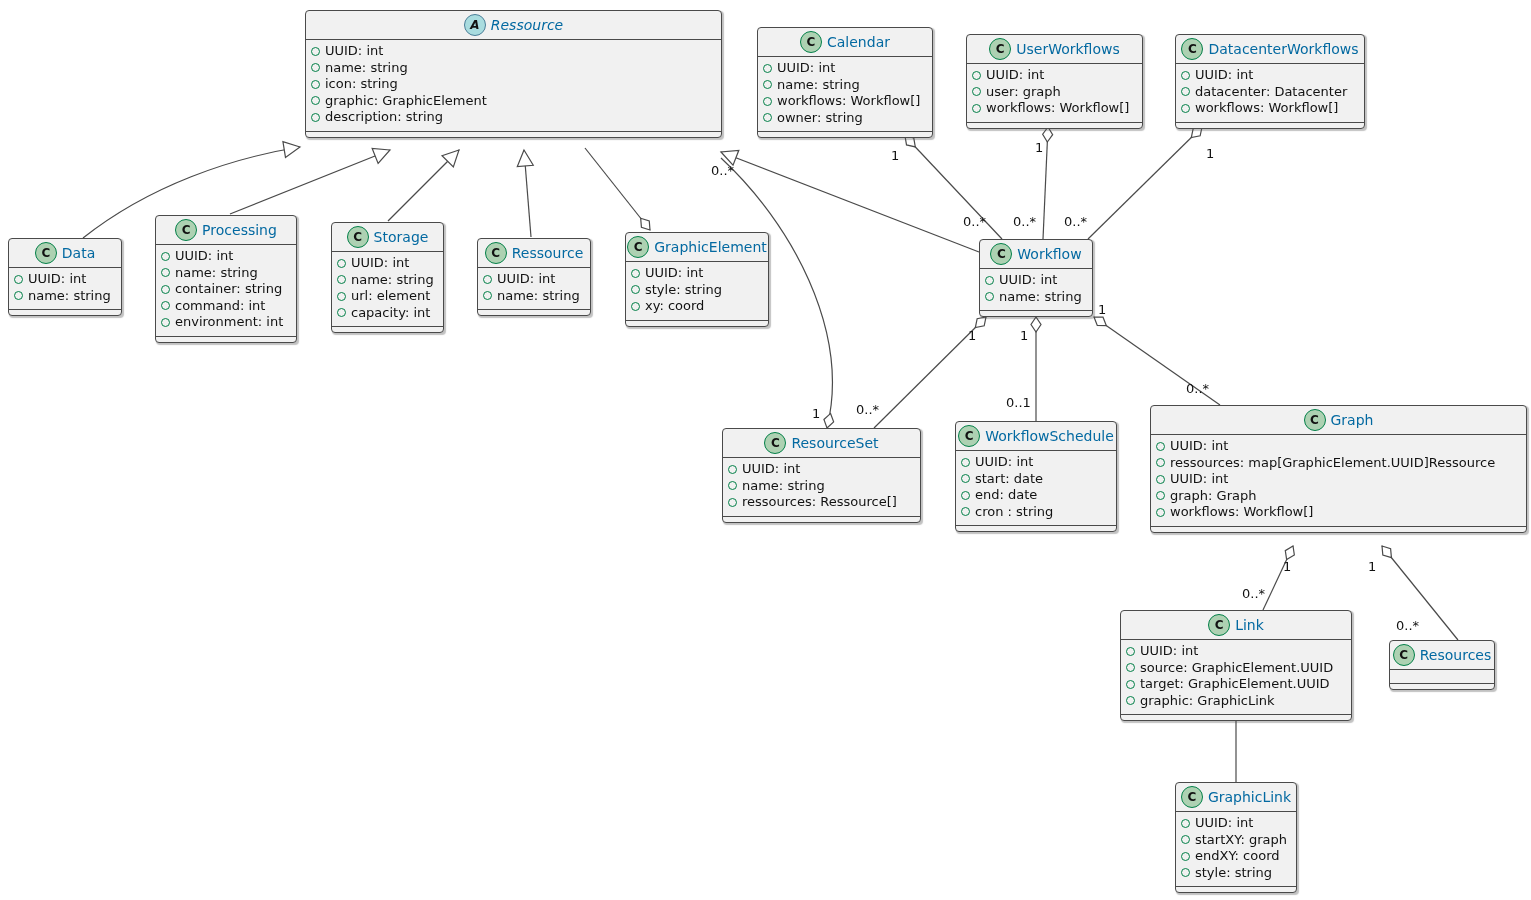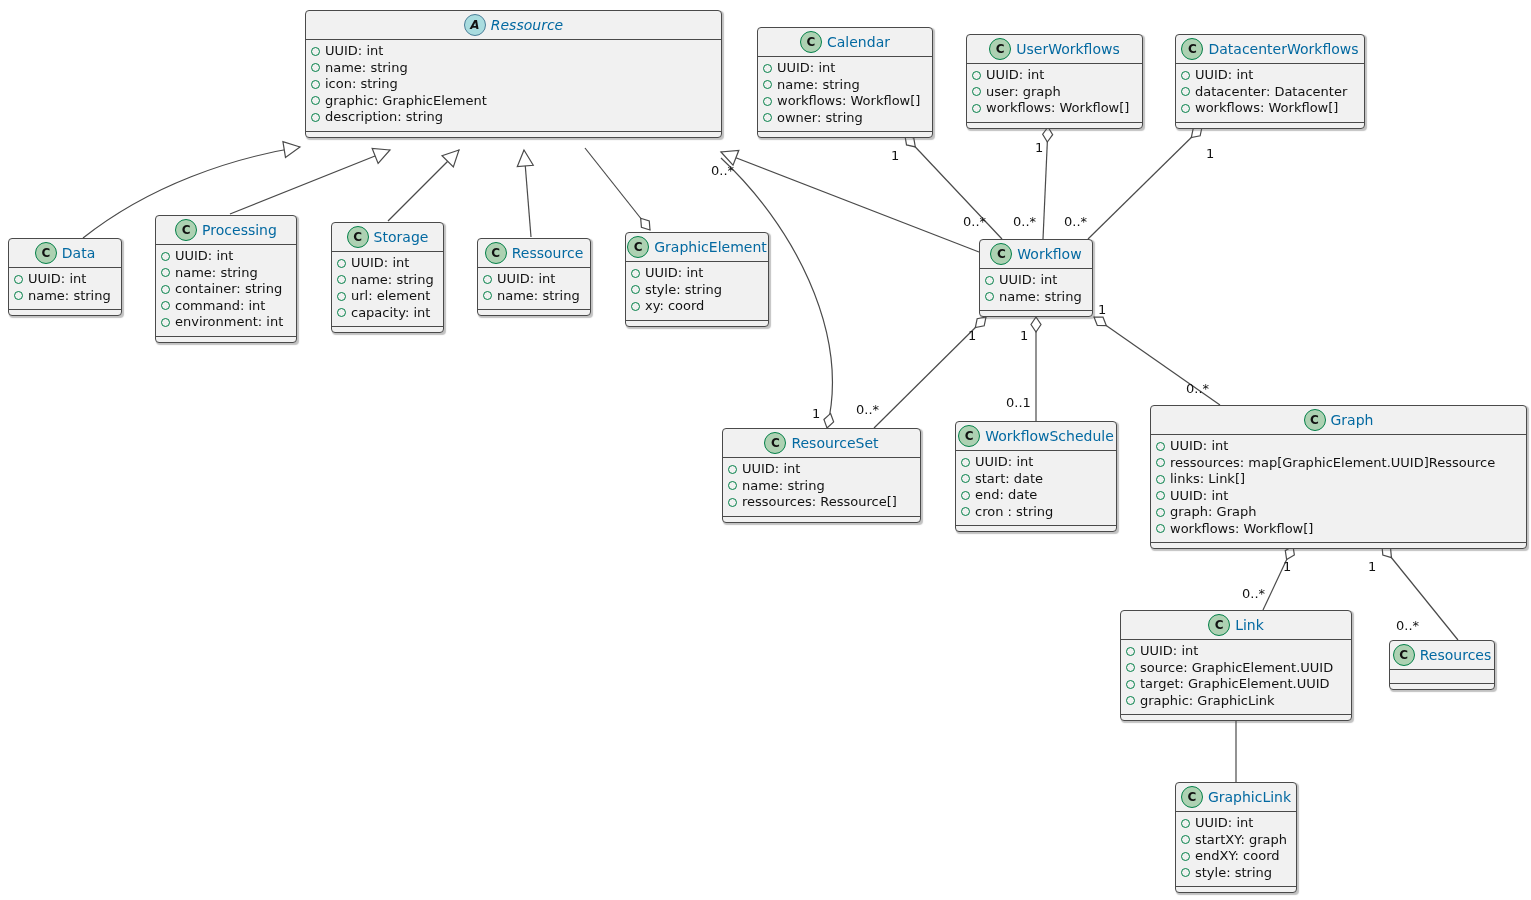--- a/index.html
+++ b/index.html
@@ -389,24 +389,20 @@
         <div class="uml-attr">
           <span class="uml-dot"></span>
           <span>UUID: int</span>
         </div>
         <div class="uml-attr">
           <span class="uml-dot"></span>
           <span>ressources: map[GraphicElement.UUID]Ressource</span>
         </div>
         <div class="uml-attr">
           <span class="uml-dot"></span>
-          <span>links: Link[]</span>
-        </div>
-        <div class="uml-attr">
-          <span class="uml-dot"></span>
           <span>UUID: int</span>
         </div>
         <div class="uml-attr">
           <span class="uml-dot"></span>
           <span>graph: Graph</span>
         </div>
         <div class="uml-attr">
           <span class="uml-dot"></span>
           <span>workflows: Workflow[]</span>
         </div>

